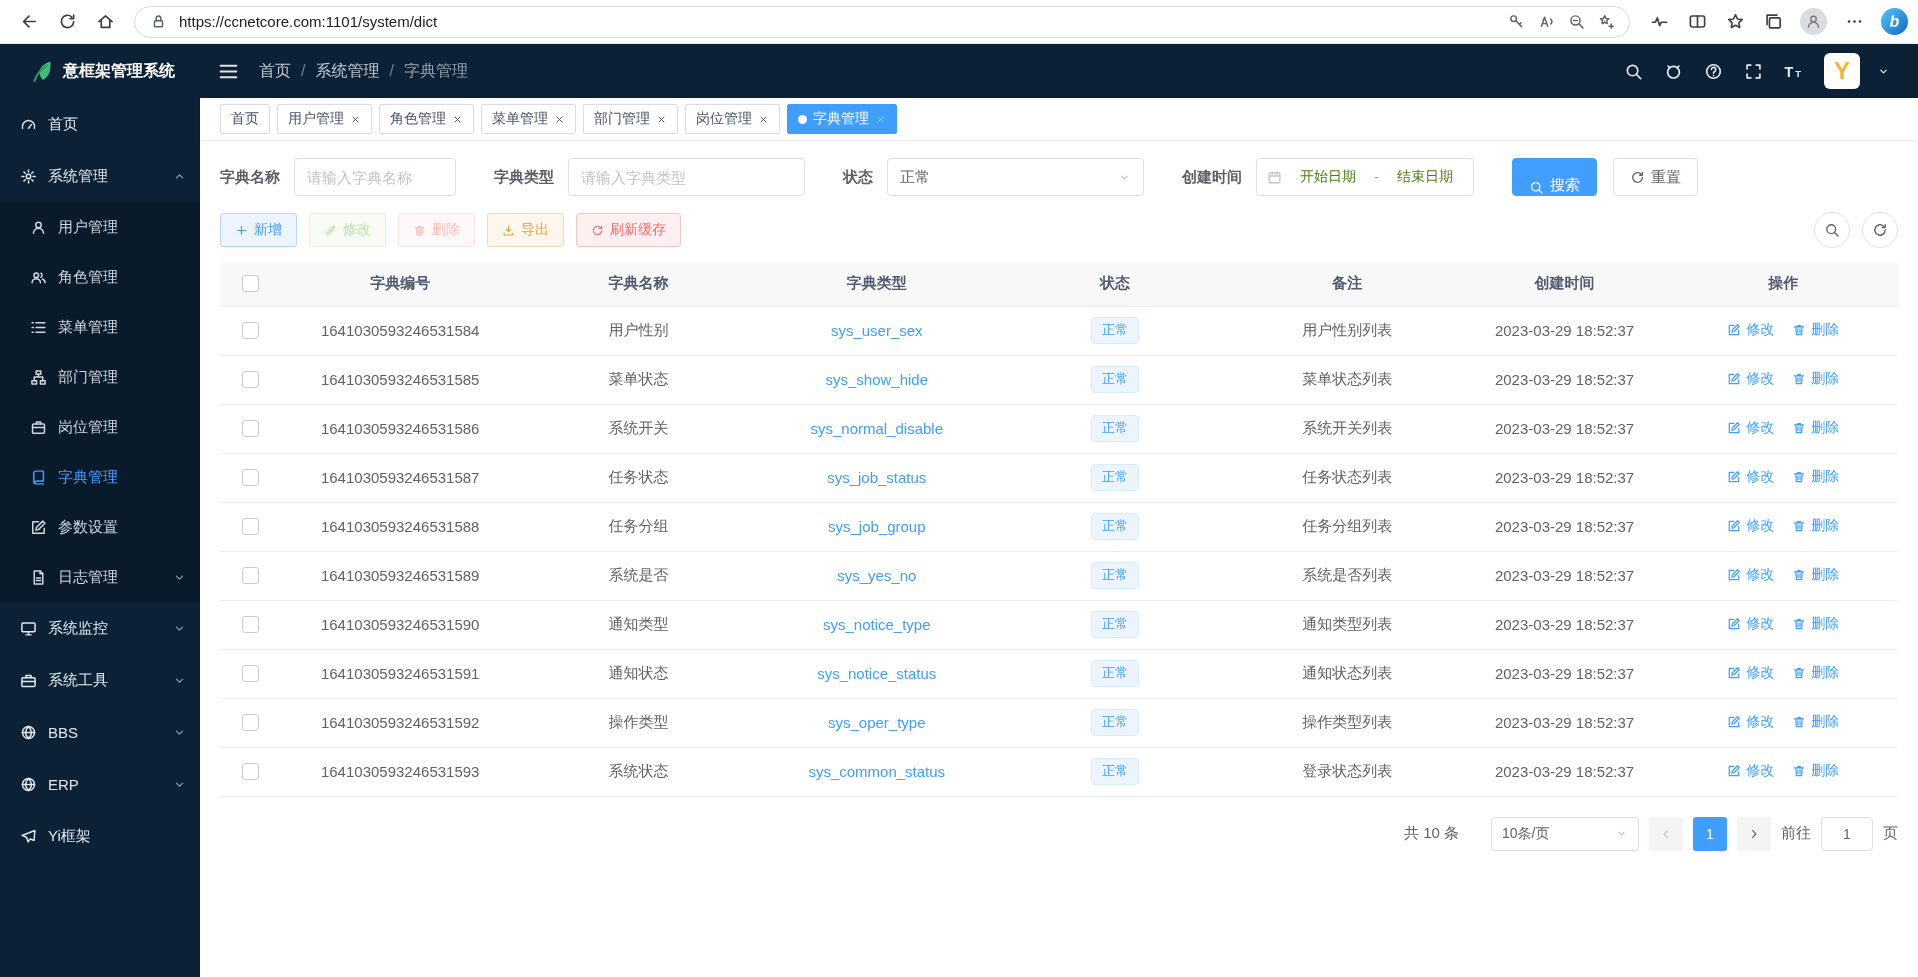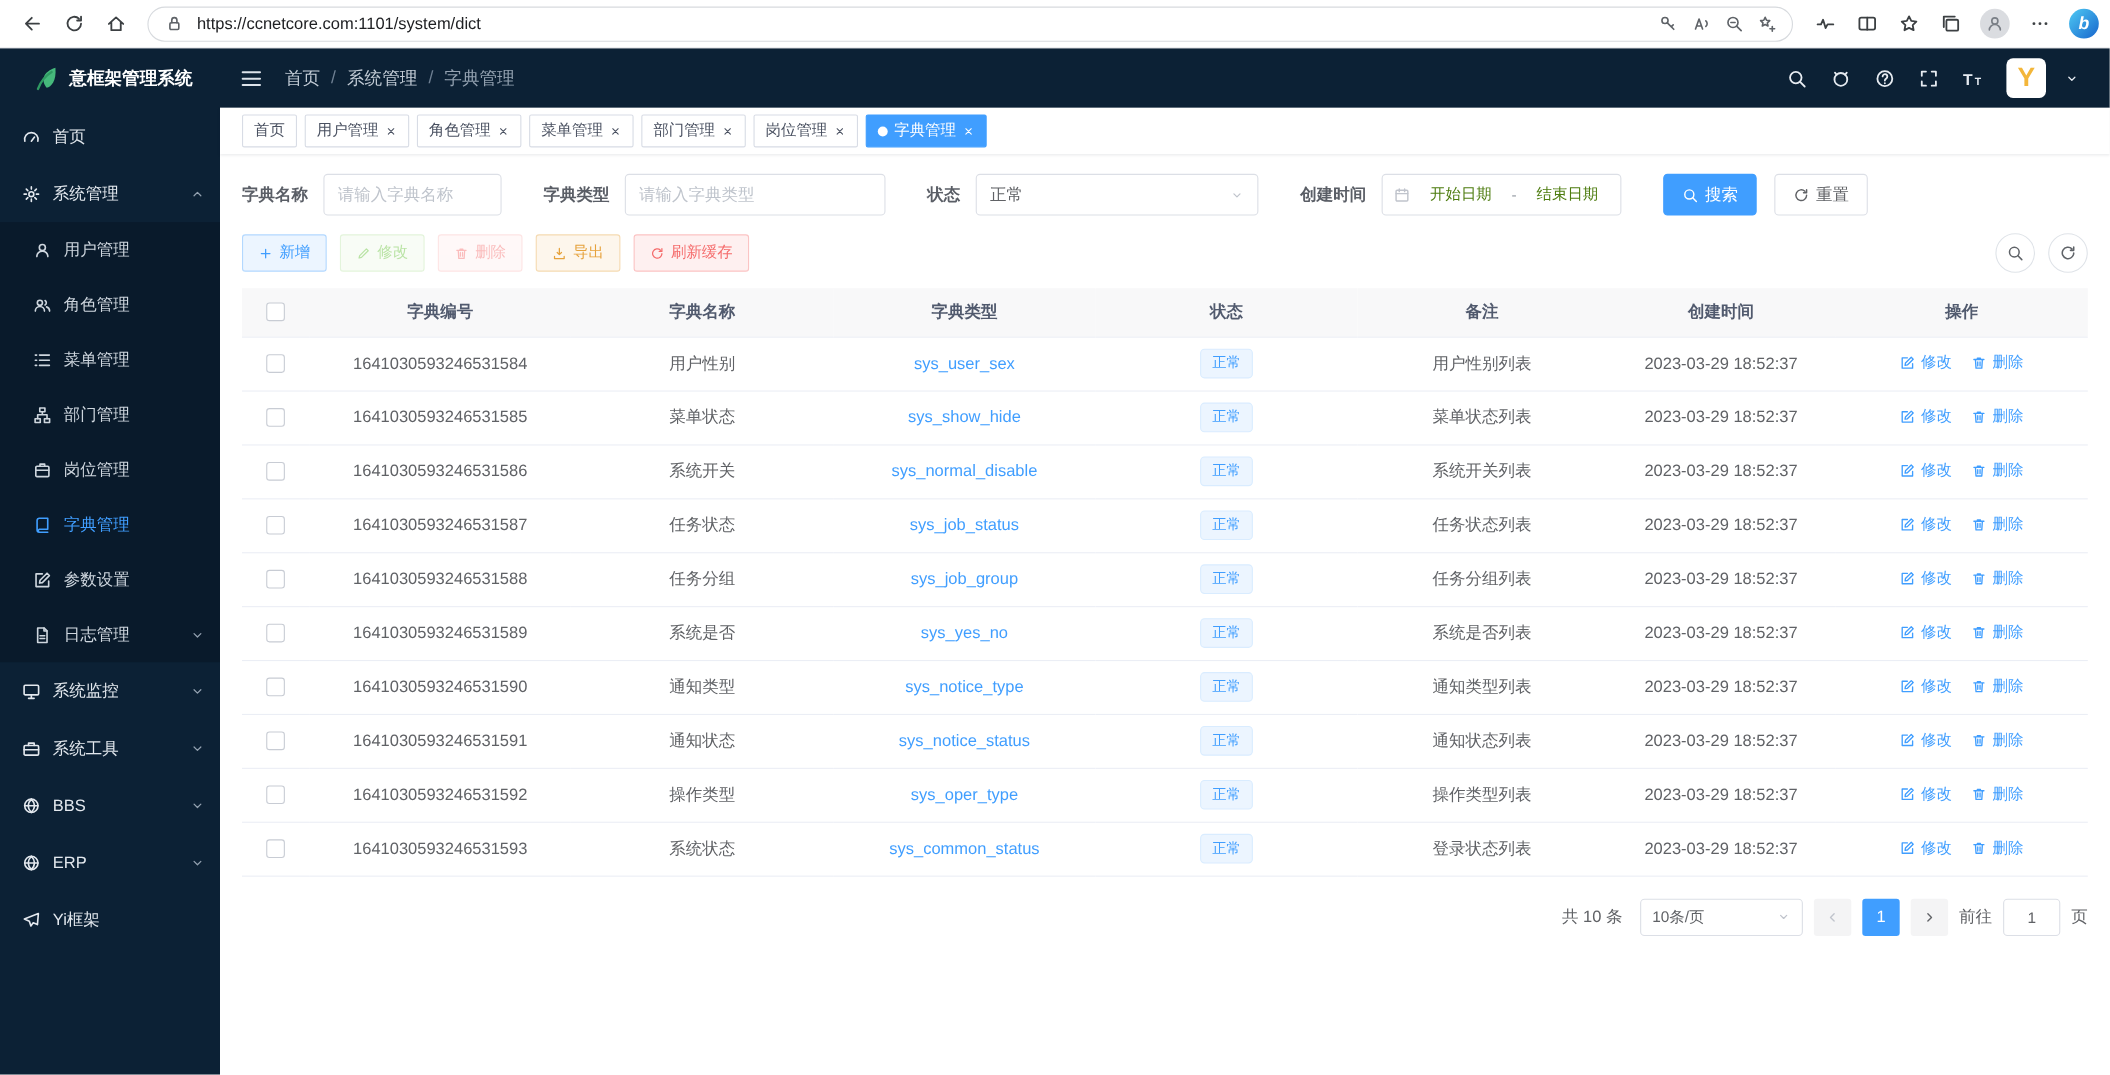--- a/index.html
+++ b/index.html
@@ -94,21 +94,21 @@
   .f-daterange { width:218px; height:38px; border:1px solid #dcdfe6; border-radius:4px;
                  display:flex; align-items:center; padding:0 10px; gap:8px; cursor:pointer; }
   .cal-icon { color:#c0c4cc; } .cal-icon svg { width:15px; height:15px; }
   .dr-text { font-size:14px; color:#4d7c0f; flex:1; text-align:center; }
   .dr-sep { font-size:14px; color:#9aa0a8; }
 
   .btn { display:inline-flex; align-items:center; gap:6px; height:38px; padding:0 16px;
          border:1px solid transparent; border-radius:4px; font-size:15px; cursor:pointer;
          font-family:inherit; white-space:nowrap; }
   .btn svg { width:15px; height:15px; }
-  .btn-primary { background:#409eff; border-color:#409eff; color:#fff; }
+  .btn-primary { background:#409eff; border-color:#409eff; color:#fff;align-items:flex-end; }
   .btn-default { background:#fff; border-color:#dcdfe6; color:#606266; margin-left:16px; }
 
   .toolbar { display:flex; align-items:center; margin-bottom:14px; }
   .btn-sm { height:34px; padding:0 14px; font-size:14px; margin-right:12px; border-radius:3px; }
   .btn-sm svg { width:13px; height:13px; }
   .plain-primary { background:#ecf5ff; border-color:#b3d8ff; color:#409eff; }
   .plain-success { background:#f0f9eb; border-color:#c2e7b0; color:#67c23a; }
   .plain-danger  { background:#fef0f0; border-color:#fbc4c4; color:#f56c6c; }
   .plain-warning { background:#fdf6ec; border-color:#f5dab1; color:#e6a23c; }
   .is-disabled { opacity:.45; cursor:not-allowed; }
@@ -126,21 +126,21 @@
          margin:0 auto; cursor:pointer; }
   .link { color:#409eff; cursor:pointer; }
   .tag { display:inline-block; padding:3px 10px; font-size:13px; line-height:1.4;
          background:#ecf5ff; border:1px solid #d9ecff; color:#409eff; border-radius:4px; }
   .row-action { display:inline-flex; align-items:center; gap:5px; color:#409eff;
                 font-size:14px; margin:0 9px; cursor:pointer; }
   .row-action svg { width:14px; height:14px; }
 
   .pagination { display:flex; align-items:center; justify-content:flex-end; gap:10px;
                 margin-top:20px; font-size:15px; color:#606266; }
-  .pg-total { margin-right:6px; }
+  .pg-total { margin-right:22px; }
   .pg-size { width:148px; height:34px; border:1px solid #dcdfe6; border-radius:4px;
              display:flex; align-items:center; justify-content:space-between;
              padding:0 10px; font-size:14px; color:#606266; cursor:pointer; }
   .pg-btn { min-width:34px; height:34px; border:none; border-radius:3px; background:#f4f4f5;
             color:#606266; display:flex; align-items:center; justify-content:center;
             font-size:15px; cursor:pointer; font-family:inherit; }
   .pg-btn svg { width:14px; height:14px; }
   .pg-btn.prev { color:#c0c4cc; }
   .pg-btn.active { background:#409eff; color:#fff; }
   .pg-goto { width:52px; height:34px; border:1px solid #dcdfe6; border-radius:4px;

